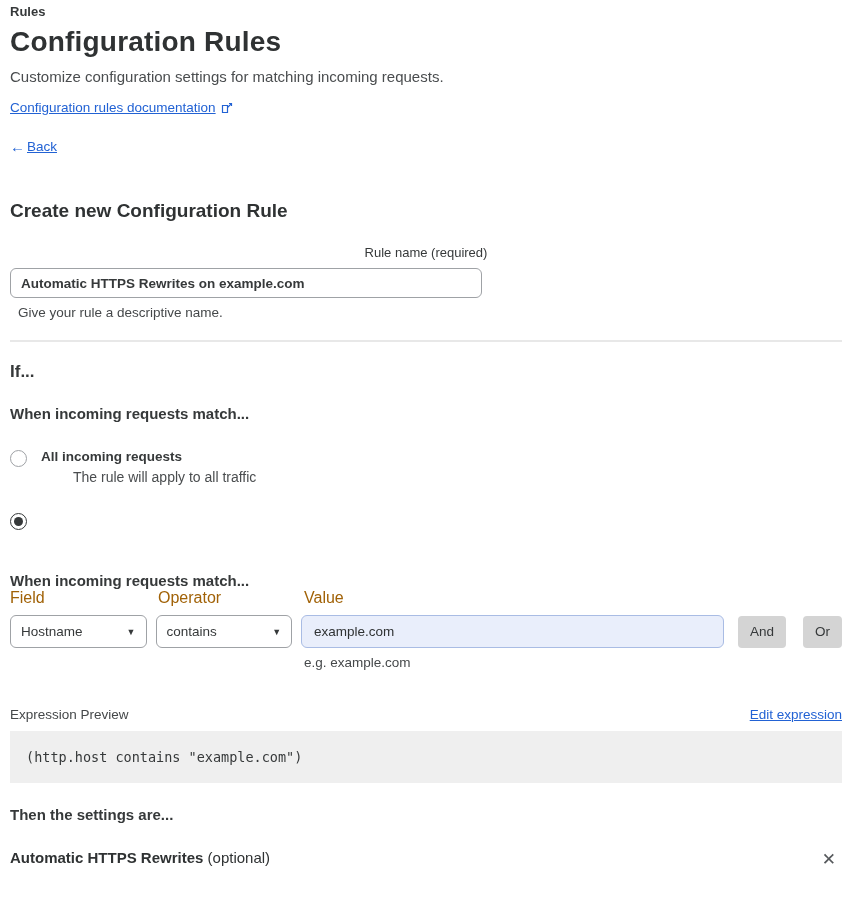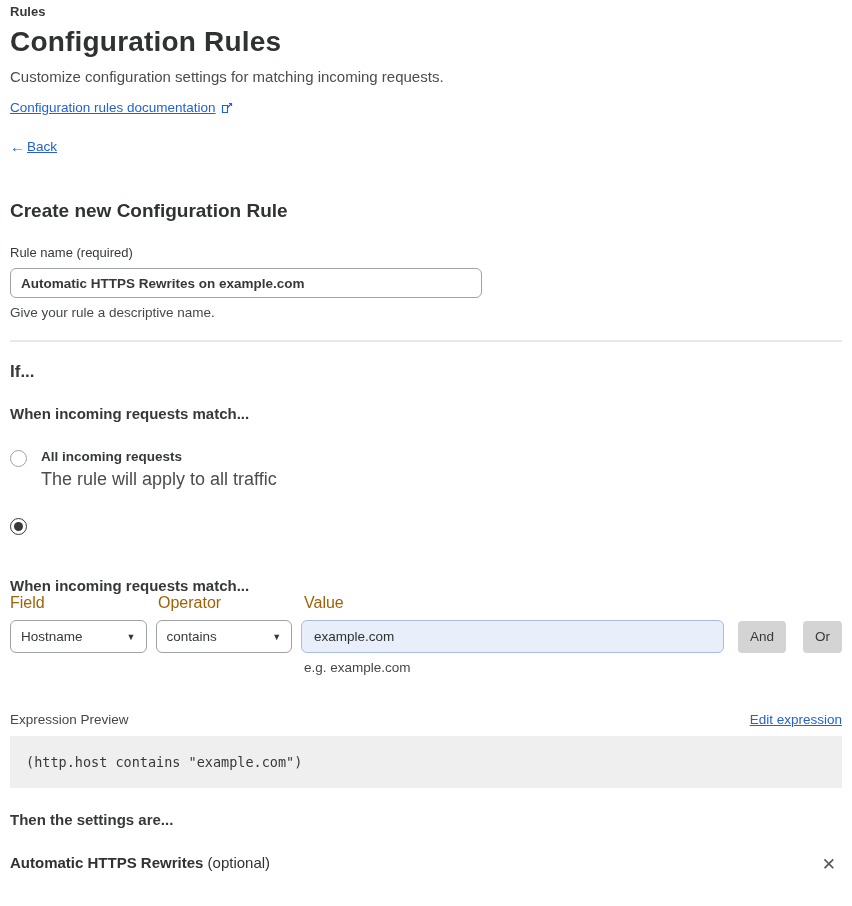--- a/index.html
+++ b/index.html
@@ -18,51 +18,51 @@
   .page-title { font-size: 28px; font-weight: 700; color: #2f3233; margin-top: 7px; letter-spacing: .2px; }
   .subtitle { font-size: 15px; color: #4a4d4f; margin-top: 10px; }
   .doc-link-row { margin-top: 15px; display: flex; align-items: center; gap: 5px; }
   a.link { color: #2262d4; text-decoration: underline; font-size: 13.5px; cursor: pointer; }
   .ext-icon svg { display: block; }
   .back-row { margin-top: 23px; font-size: 14px; display: flex; align-items: center; gap: 2px; }
   .back-arrow { color: #2262d4; text-decoration: none; font-size: 15px; }
 
   
   .create-heading { font-size: 19px; font-weight: 700; color: #2f3233; margin-top: 45px; }
-  .field-label { font-size: 13px; color: #36393a; margin-top: 23px; }
+  .field-label { font-size: 13px; color: #36393a; margin-top: 23px; text-align: center; }
   .rule-name-input {
     margin-top: 8px;
     width: 472px; height: 30px;
     border: 1px solid #9fa2a6; border-radius: 6px;
     padding: 0 10px; font-size: 13.5px; color: #36393a;
     font-family: "Liberation Sans", sans-serif;
     background: #fff;
     font-weight: bold;
   }
-  .helper-text { font-size: 13.5px; color: #45484a; margin-top: 7px; }
+  .helper-text { font-size: 13.5px; color: #45484a; margin-top: 7px; margin-left: 8px; }
 
   .divider { height: 2px; background: #e8e8e8; margin-top: 20px; }
 
   
   .if-heading { font-size: 17px; font-weight: 700; margin-top: 20px; }
   .match-heading { font-size: 15px; font-weight: 700; margin-top: 23px; }
 
   .radio-option { display: flex; margin-top: 27px; cursor: pointer; }
   .radio-circle {
     width: 17px; height: 17px; border-radius: 50%;
     border: 1.5px solid #9fa2a6; background: #fff;
     flex: 0 0 auto; margin-top: 1px;
     display: flex; align-items: center; justify-content: center;
   }
   .radio-option.selected .radio-circle { border-color: #36393a; }
   .radio-dot { width: 9px; height: 9px; border-radius: 50%; background: transparent; }
   .radio-option.selected .radio-dot { background: #36393a; }
   .radio-texts { margin-left: 14px; }
   .radio-label { font-size: 13.5px; font-weight: 700; color: #36393a; }
-  .radio-desc { font-size: 18px; color: #4a4d4f; margin-top: 5px; }
+  .radio-desc { font-size: 14px; color: #4a4d4f; margin-top: 5px; margin-left: 32px; }
 
   
   .builder-heading { font-size: 15px; font-weight: 700; margin-top: 42px; }
   .builder-labels { display: flex; font-size: 16px; color: #a16207; }
   .lbl-field { width: 148px; }
   .lbl-operator { width: 146px; }
   .builder-row { display: flex; margin-top: 8px; align-items: center; }
   .select-box {
     width: 138px; height: 33px;
     border: 1px solid #9fa2a6; border-radius: 6px; background: #fff;

